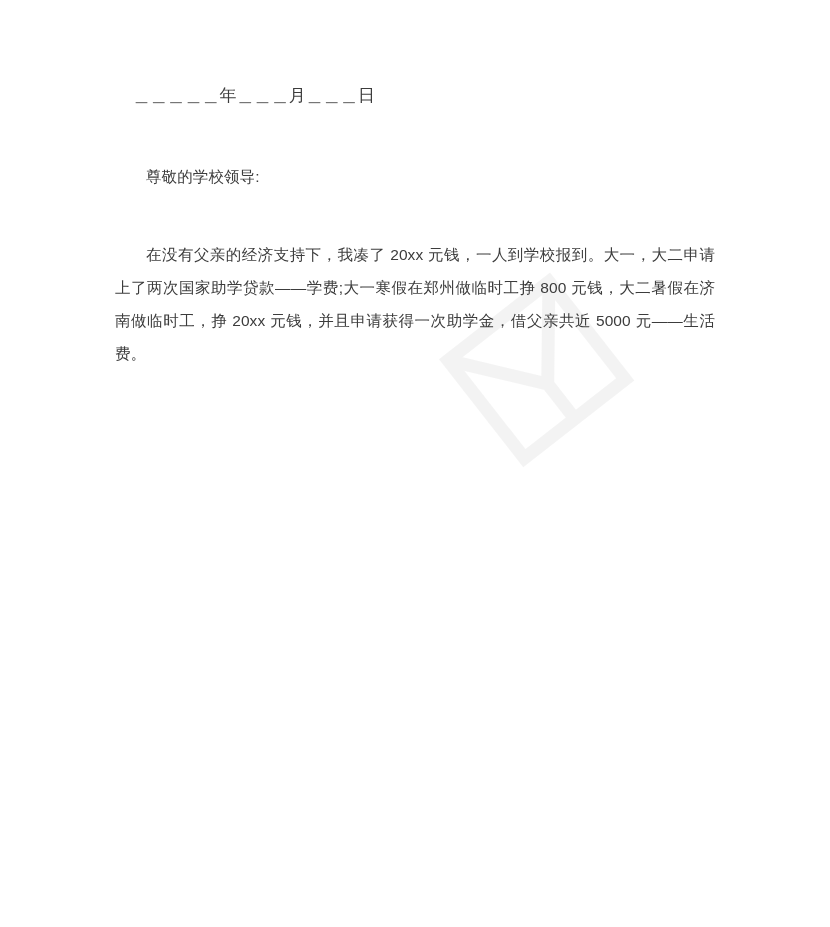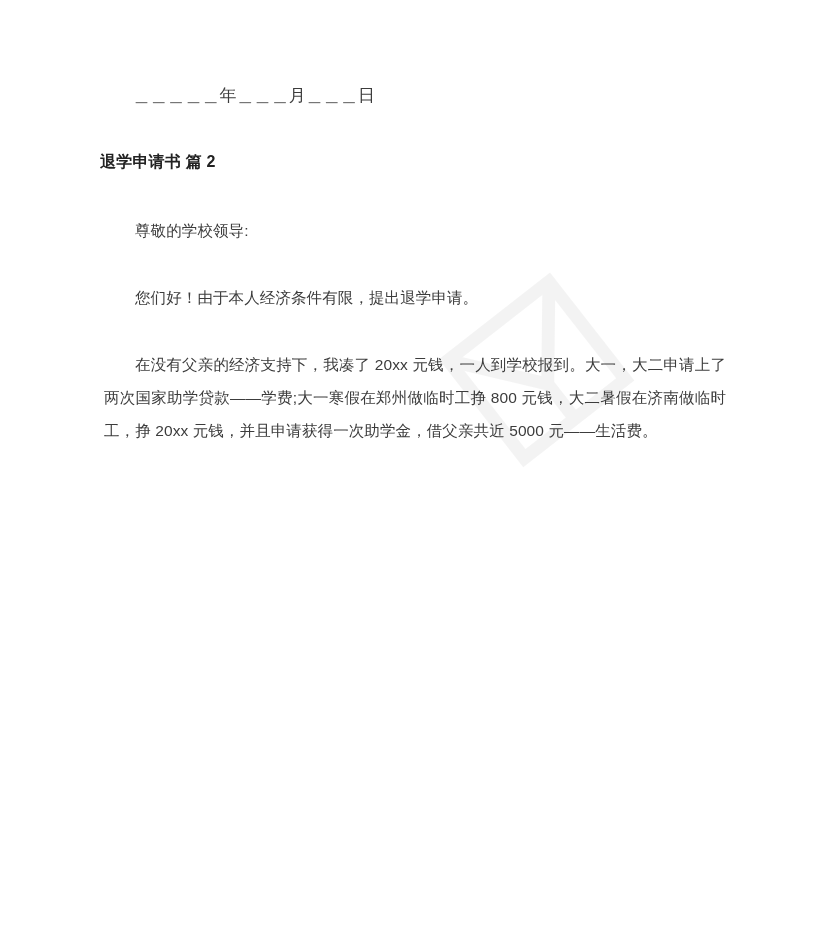--- a/index.html
+++ b/index.html
@@ -58,21 +58,21 @@
   .doc-heading {
     margin: 0;
     padding-top: 41px;
     font-size: 16px;
     font-weight: bold;
     color: #222222;
     letter-spacing: 0.2px;
     line-height: 1.5;
   }
   .body-para {
-    margin: 4px;
+    margin: 15px;
     padding-top: 30px;
     font-size: 15.5px;
     line-height: 33px;
     color: #3c3c3c;
     text-align: justify;
     text-justify: inter-ideograph;
     text-indent: 2em;
     letter-spacing: 0.1px;
   }
   .body-para.first-body {
@@ -91,25 +91,23 @@
         <path d="M40 38 L104 118 L168 38"></path>
         <path d="M104 118 L104 162"></path>
       </g>
     </svg>
   </div>
 
   <div class="content">
 
     <p class="date-line">＿＿＿＿＿年＿＿＿月＿＿＿日</p>
 
-    <h2 class="doc-heading">退学申请书 篇 2</h2>
 
     <p class="body-para first-body">尊敬的学校领导:</p>
 
-    <p class="body-para">您们好！由于本人经济条件有限，提出退学申请。</p>
 
 
 
     <p class="body-para">在没有父亲的经济支持下，我凑了 20xx 元钱，一人到学校报到。大一，大二申请上了两次国家助学贷款——学费;大一寒假在郑州做临时工挣 800 元钱，大二暑假在济南做临时工，挣 20xx 元钱，并且申请获得一次助学金，借父亲共近 5000 元——生活费。</p>
 
 
   </div>
 </div>
 
 </body></html>

